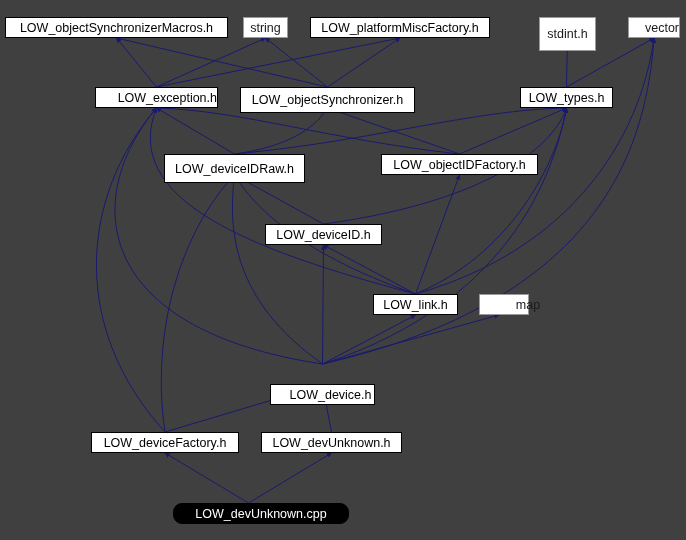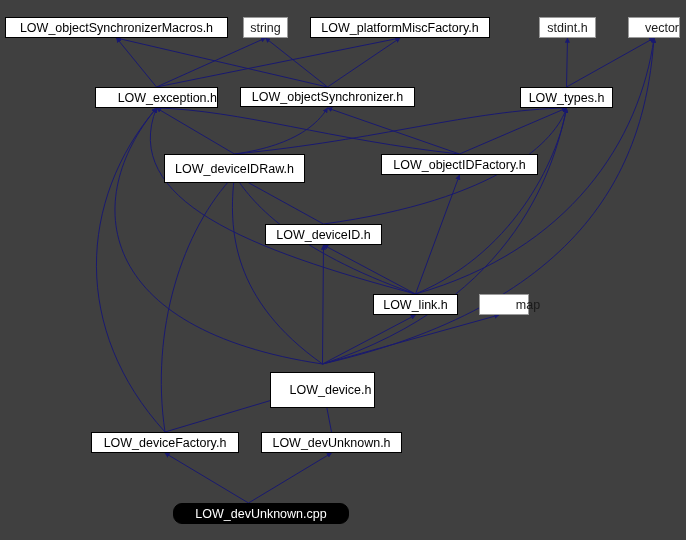--- a/index.html
+++ b/index.html
@@ -63,51 +63,51 @@
   <div id="nodes">
       <div class="node local" style="left: 5px; top: 17px; width: 223px; height: 21px;">
         <span>LOW_objectSynchronizerMacros.h</span>
       </div>
       <div class="node system" style="left: 243px; top: 17px; width: 45px; height: 21px;">
         <span>string</span>
       </div>
       <div class="node local" style="left: 310px; top: 17px; width: 180px; height: 21px;">
         <span>LOW_platformMiscFactory.h</span>
       </div>
-      <div class="node system" style="left: 539px; top: 17px; width: 57px; height: 21px;">
+      <div class="node system" style="left: 539px; top: 17px; width: 57px; height: 34px;">
         <span>stdint.h</span>
       </div>
       <div class="node system" style="left: 628px; top: 17px; width: 52px; height: 21px; justify-content: flex-end;">
         <span>vector</span>
       </div>
       <div class="node local" style="left: 95px; top: 87px; width: 123px; height: 21px; justify-content: flex-end;">
         <span>LOW_exception.h</span>
       </div>
-      <div class="node local" style="left: 240px; top: 87px; width: 175px; height: 20px;">
+      <div class="node local" style="left: 240px; top: 87px; width: 175px; height: 26px;">
         <span>LOW_objectSynchronizer.h</span>
       </div>
       <div class="node local" style="left: 520px; top: 87px; width: 93px; height: 21px;">
         <span>LOW_types.h</span>
       </div>
       <div class="node local" style="left: 164px; top: 154px; width: 141px; height: 29px;">
         <span>LOW_deviceIDRaw.h</span>
       </div>
       <div class="node local" style="left: 381px; top: 154px; width: 157px; height: 21px;">
         <span>LOW_objectIDFactory.h</span>
       </div>
       <div class="node local" style="left: 265px; top: 224px; width: 117px; height: 21px;">
         <span>LOW_deviceID.h</span>
       </div>
       <div class="node local" style="left: 373px; top: 294px; width: 85px; height: 21px;">
         <span>LOW_link.h</span>
       </div>
       <div class="node system" style="left: 479px; top: 294px; width: 40px; height: 21px; padding-left: 48px;">
         <span>map</span>
       </div>
-      <div class="node local" style="left: 270px; top: 372px; width: 105px; height: 36px; padding-left: 16px;">
+      <div class="node local" style="left: 270px; top: 384px; width: 105px; height: 21px; padding-left: 16px;">
         <span>LOW_device.h</span>
       </div>
       <div class="node local" style="left: 91px; top: 432px; width: 148px; height: 21px;">
         <span>LOW_deviceFactory.h</span>
       </div>
       <div class="node local" style="left: 261px; top: 432px; width: 141px; height: 21px;">
         <span>LOW_devUnknown.h</span>
       </div>
       <div class="node root" style="left: 173px; top: 503px; width: 176px; height: 21px; border-radius: 9px;">
         <span>LOW_devUnknown.cpp</span>

